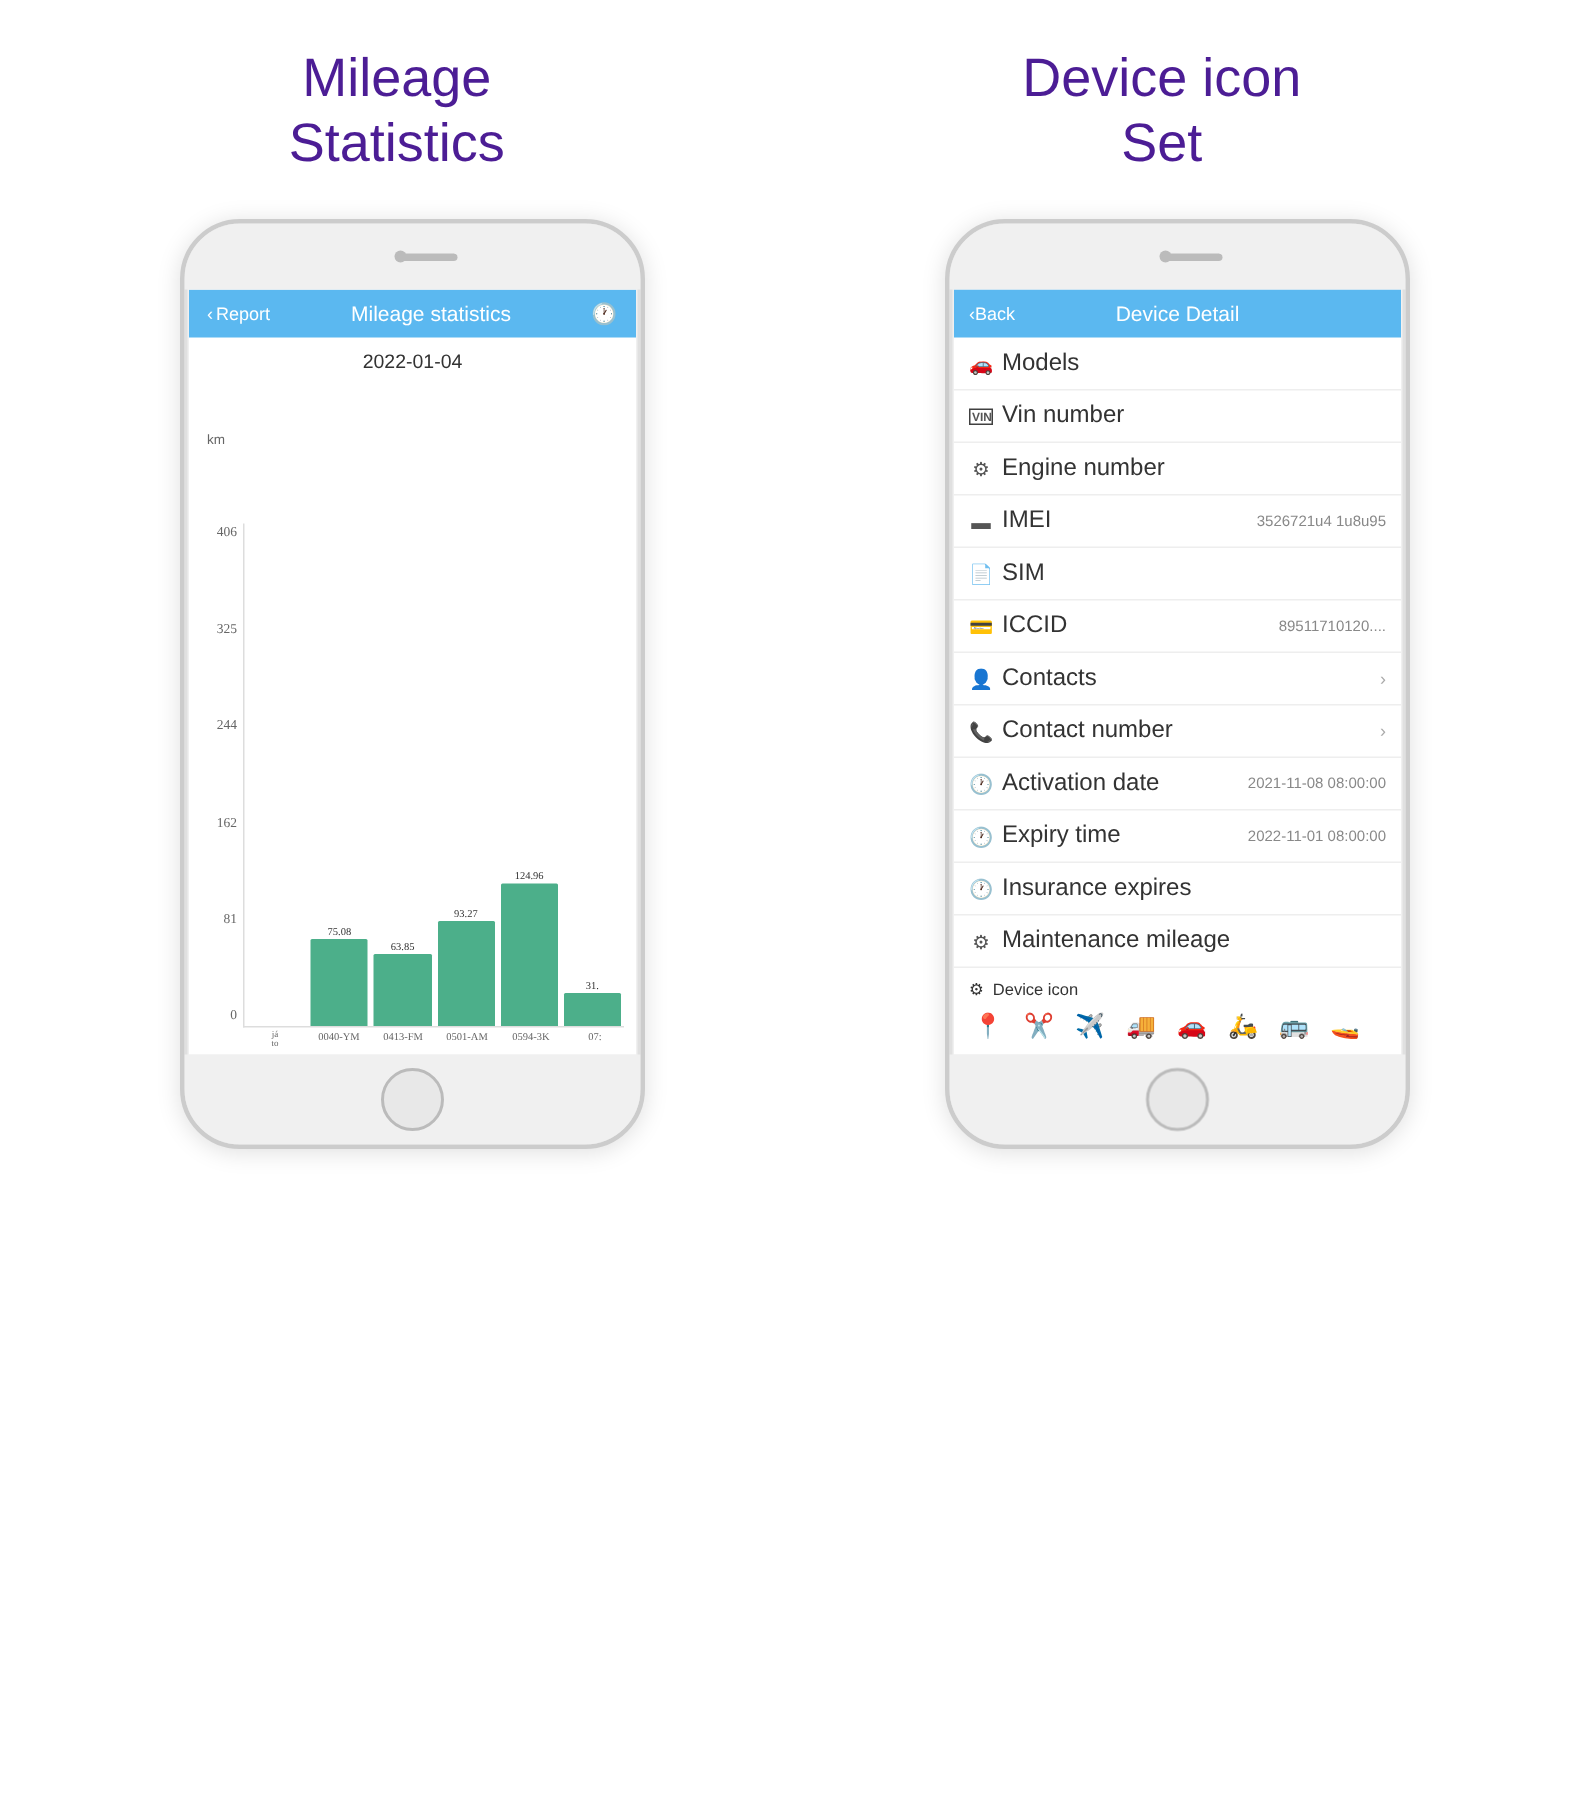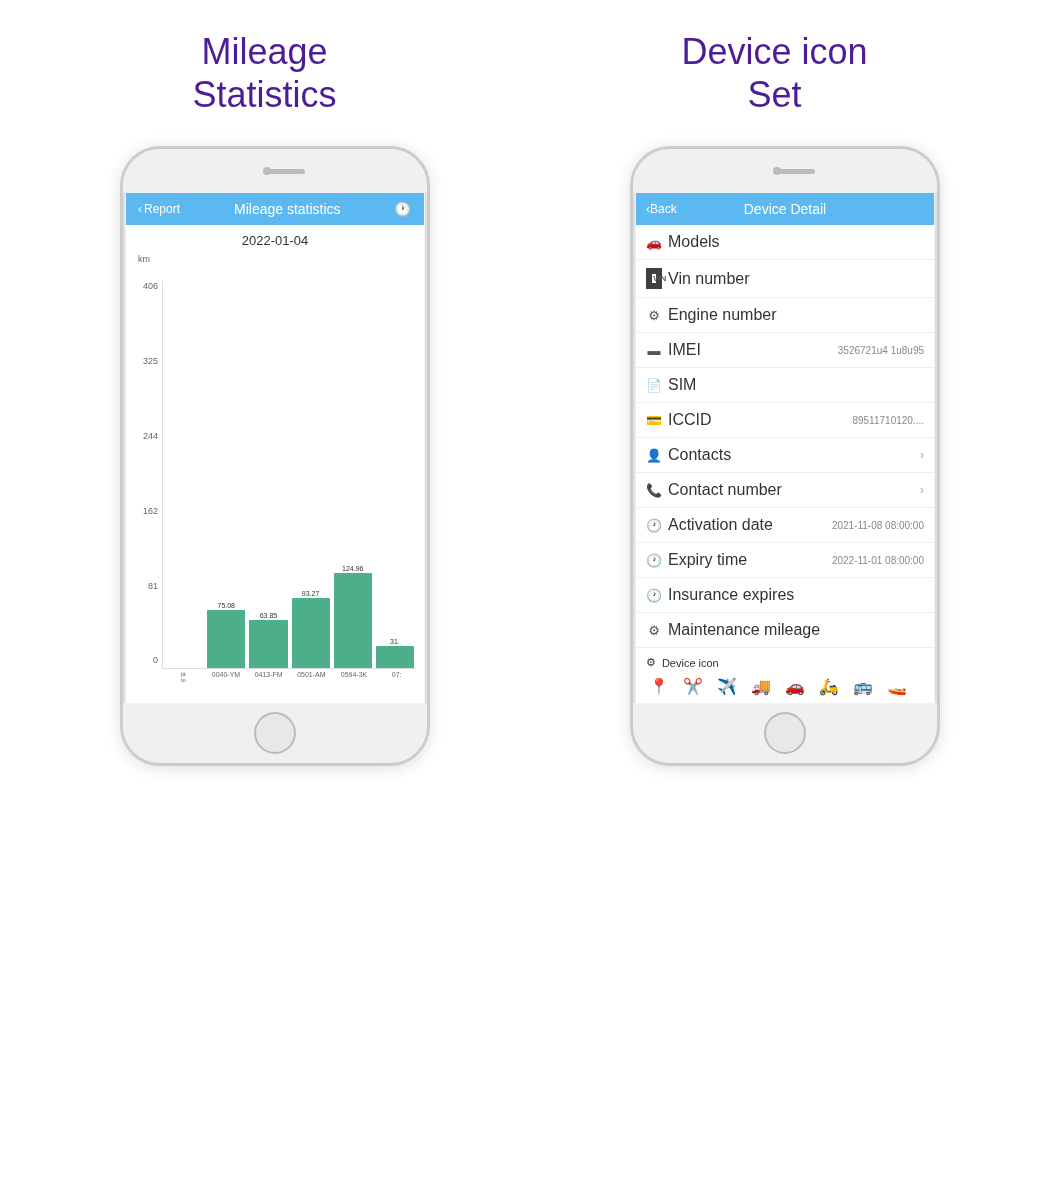--- a/index.html
+++ b/index.html
@@ -130,37 +130,39 @@
     .nav-title {
       font-size: 14px;
       font-weight: 400;
     }
 
     .nav-icon {
       font-size: 14px;
     }
 
     .chart-area {
-      padding: 8px 8px 20px 8px;
-      flex: 1;
-      display: flex;
-      flex-direction: column;
+      padding: 8px 8px 4px 8px;
+      flex: 1;
+      display: flex;
+      flex-direction: column;
+      gap: 34px;
     }
 
     .chart-date {
       text-align: center;
       font-size: 13px;
       color: #333;
       margin-bottom: 6px;
     }
 
     .chart-container {
       display: flex;
       flex: 1;
       position: relative;
+      font-family: Liberation Serif, serif;
     }
 
     .chart-y-axis {
       display: flex;
       flex-direction: column;
       justify-content: space-between;
       align-items: flex-end;
       padding-right: 4px;
       padding-bottom: 18px;
       font-size: 9px;
@@ -432,21 +434,21 @@
       </div>
 
       <div class="device-detail-screen">
 
         <div class="detail-row">
           <span class="detail-row-icon">🚗</span>
           <span class="detail-label">Models</span>
         </div>
 
         <div class="detail-row">
-          <span class="detail-row-icon" style="font-size:8px;font-weight:bold;color:#555;border:6px solid #404040;padding:0 1px;">VIN</span>
+          <span class="detail-row-icon" style="font-size:8px;font-weight:bold;color:#555;border:1px solid #404040;padding:0 1px;">VIN</span>
           <span class="detail-label">Vin number</span>
         </div>
 
         <div class="detail-row">
           <span class="detail-row-icon">⚙</span>
           <span class="detail-label">Engine number</span>
         </div>
 
         <div class="detail-row">
           <span class="detail-row-icon">▬</span>

